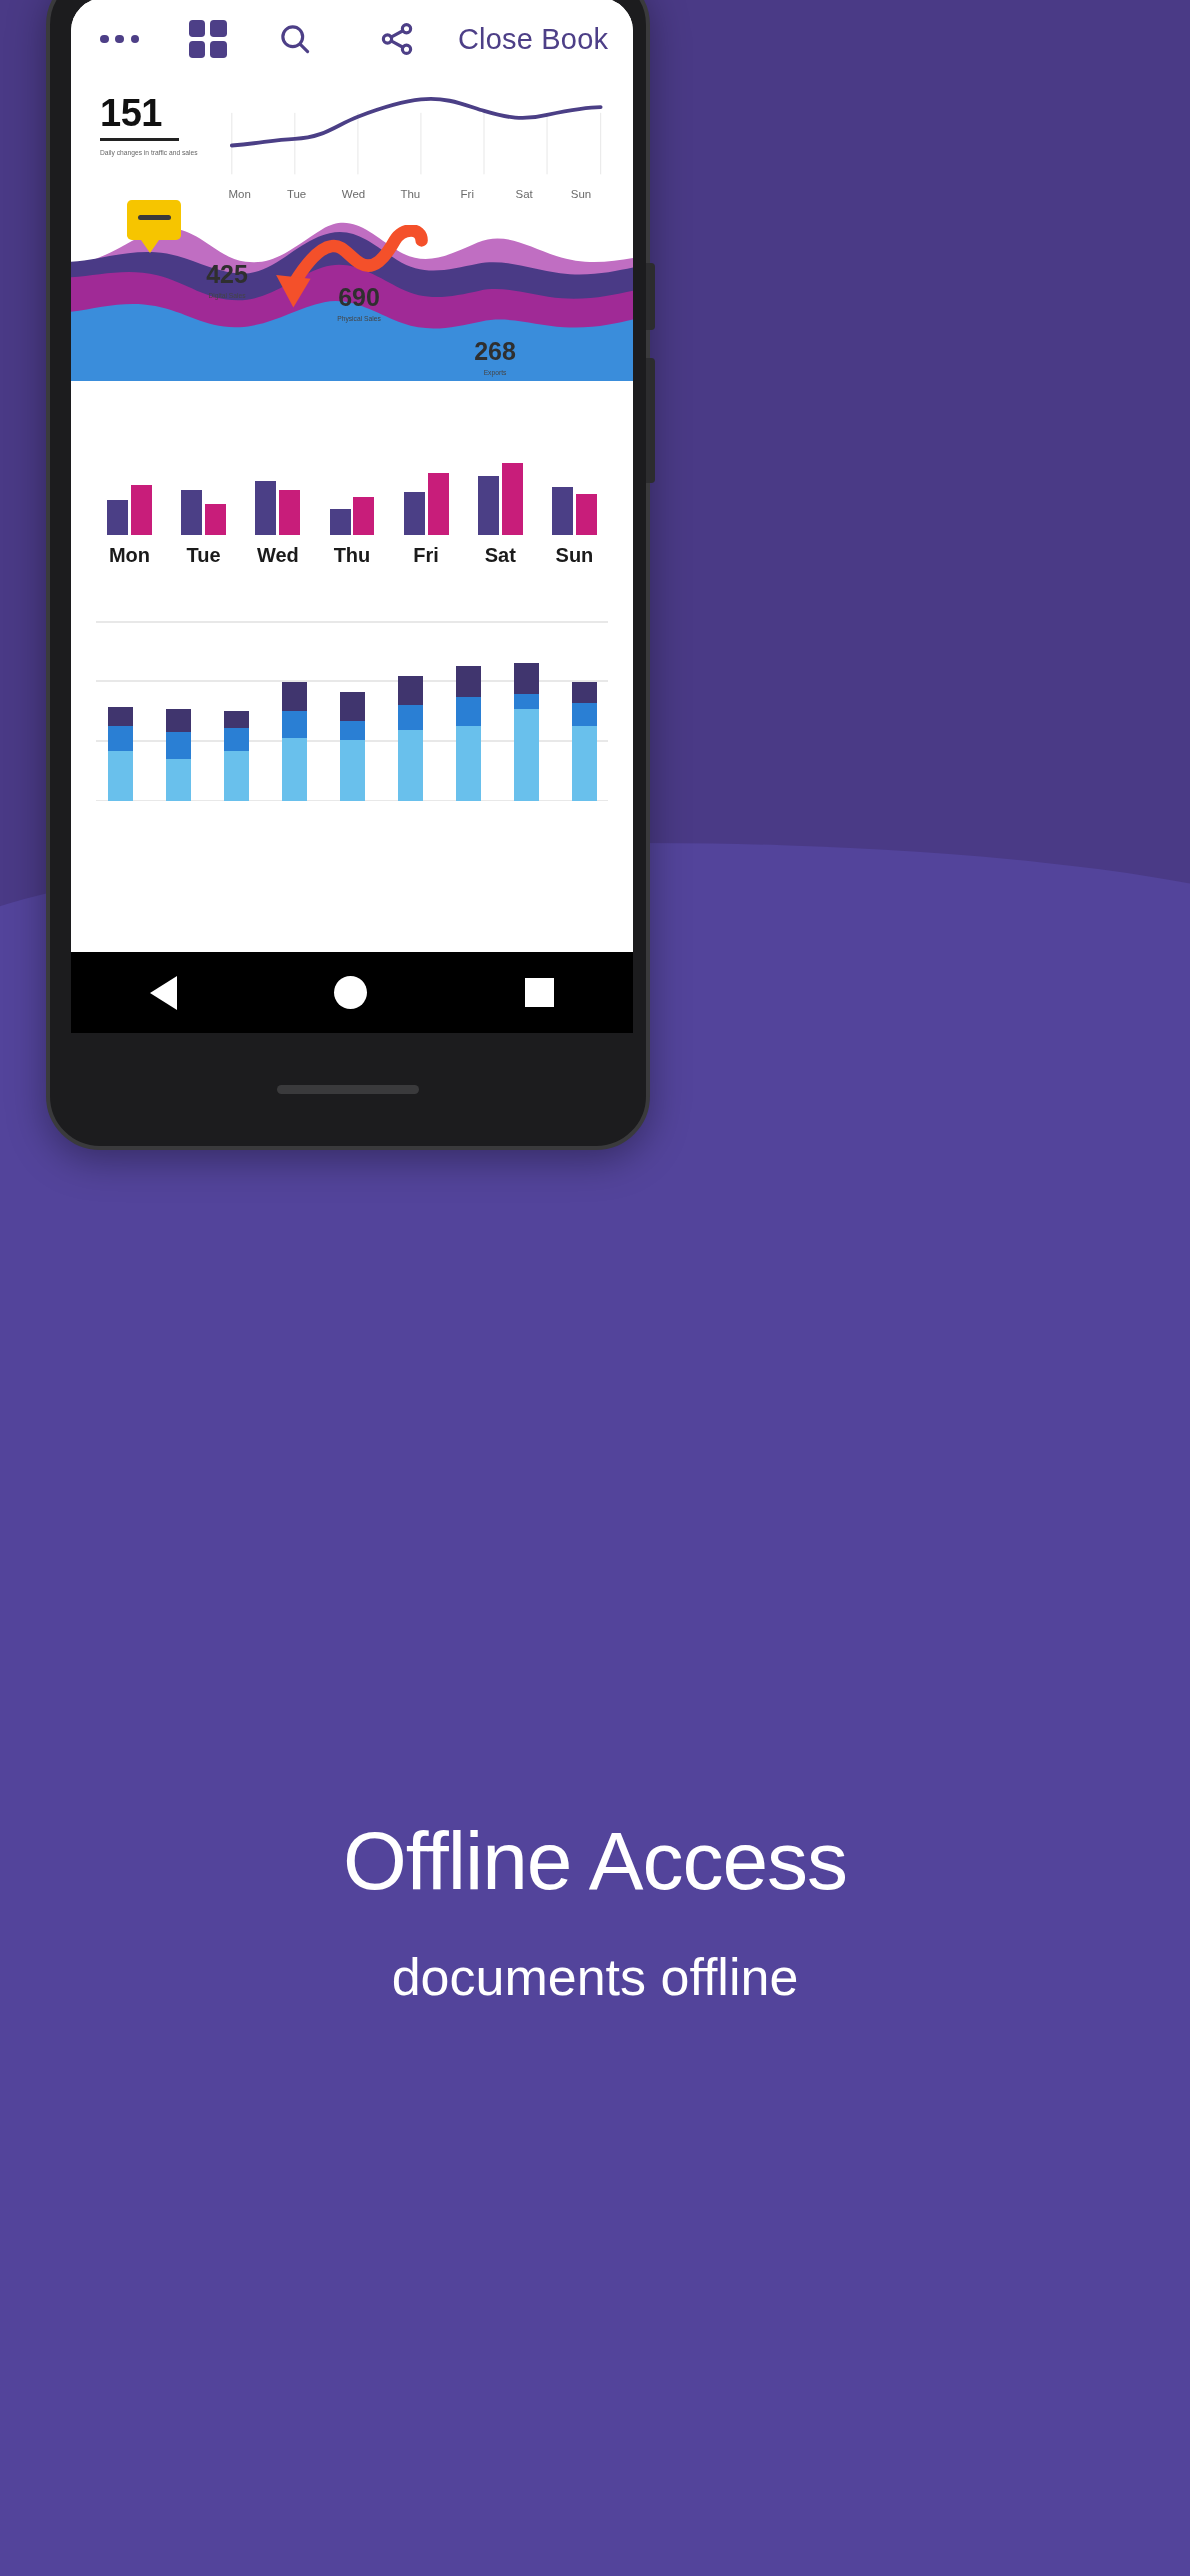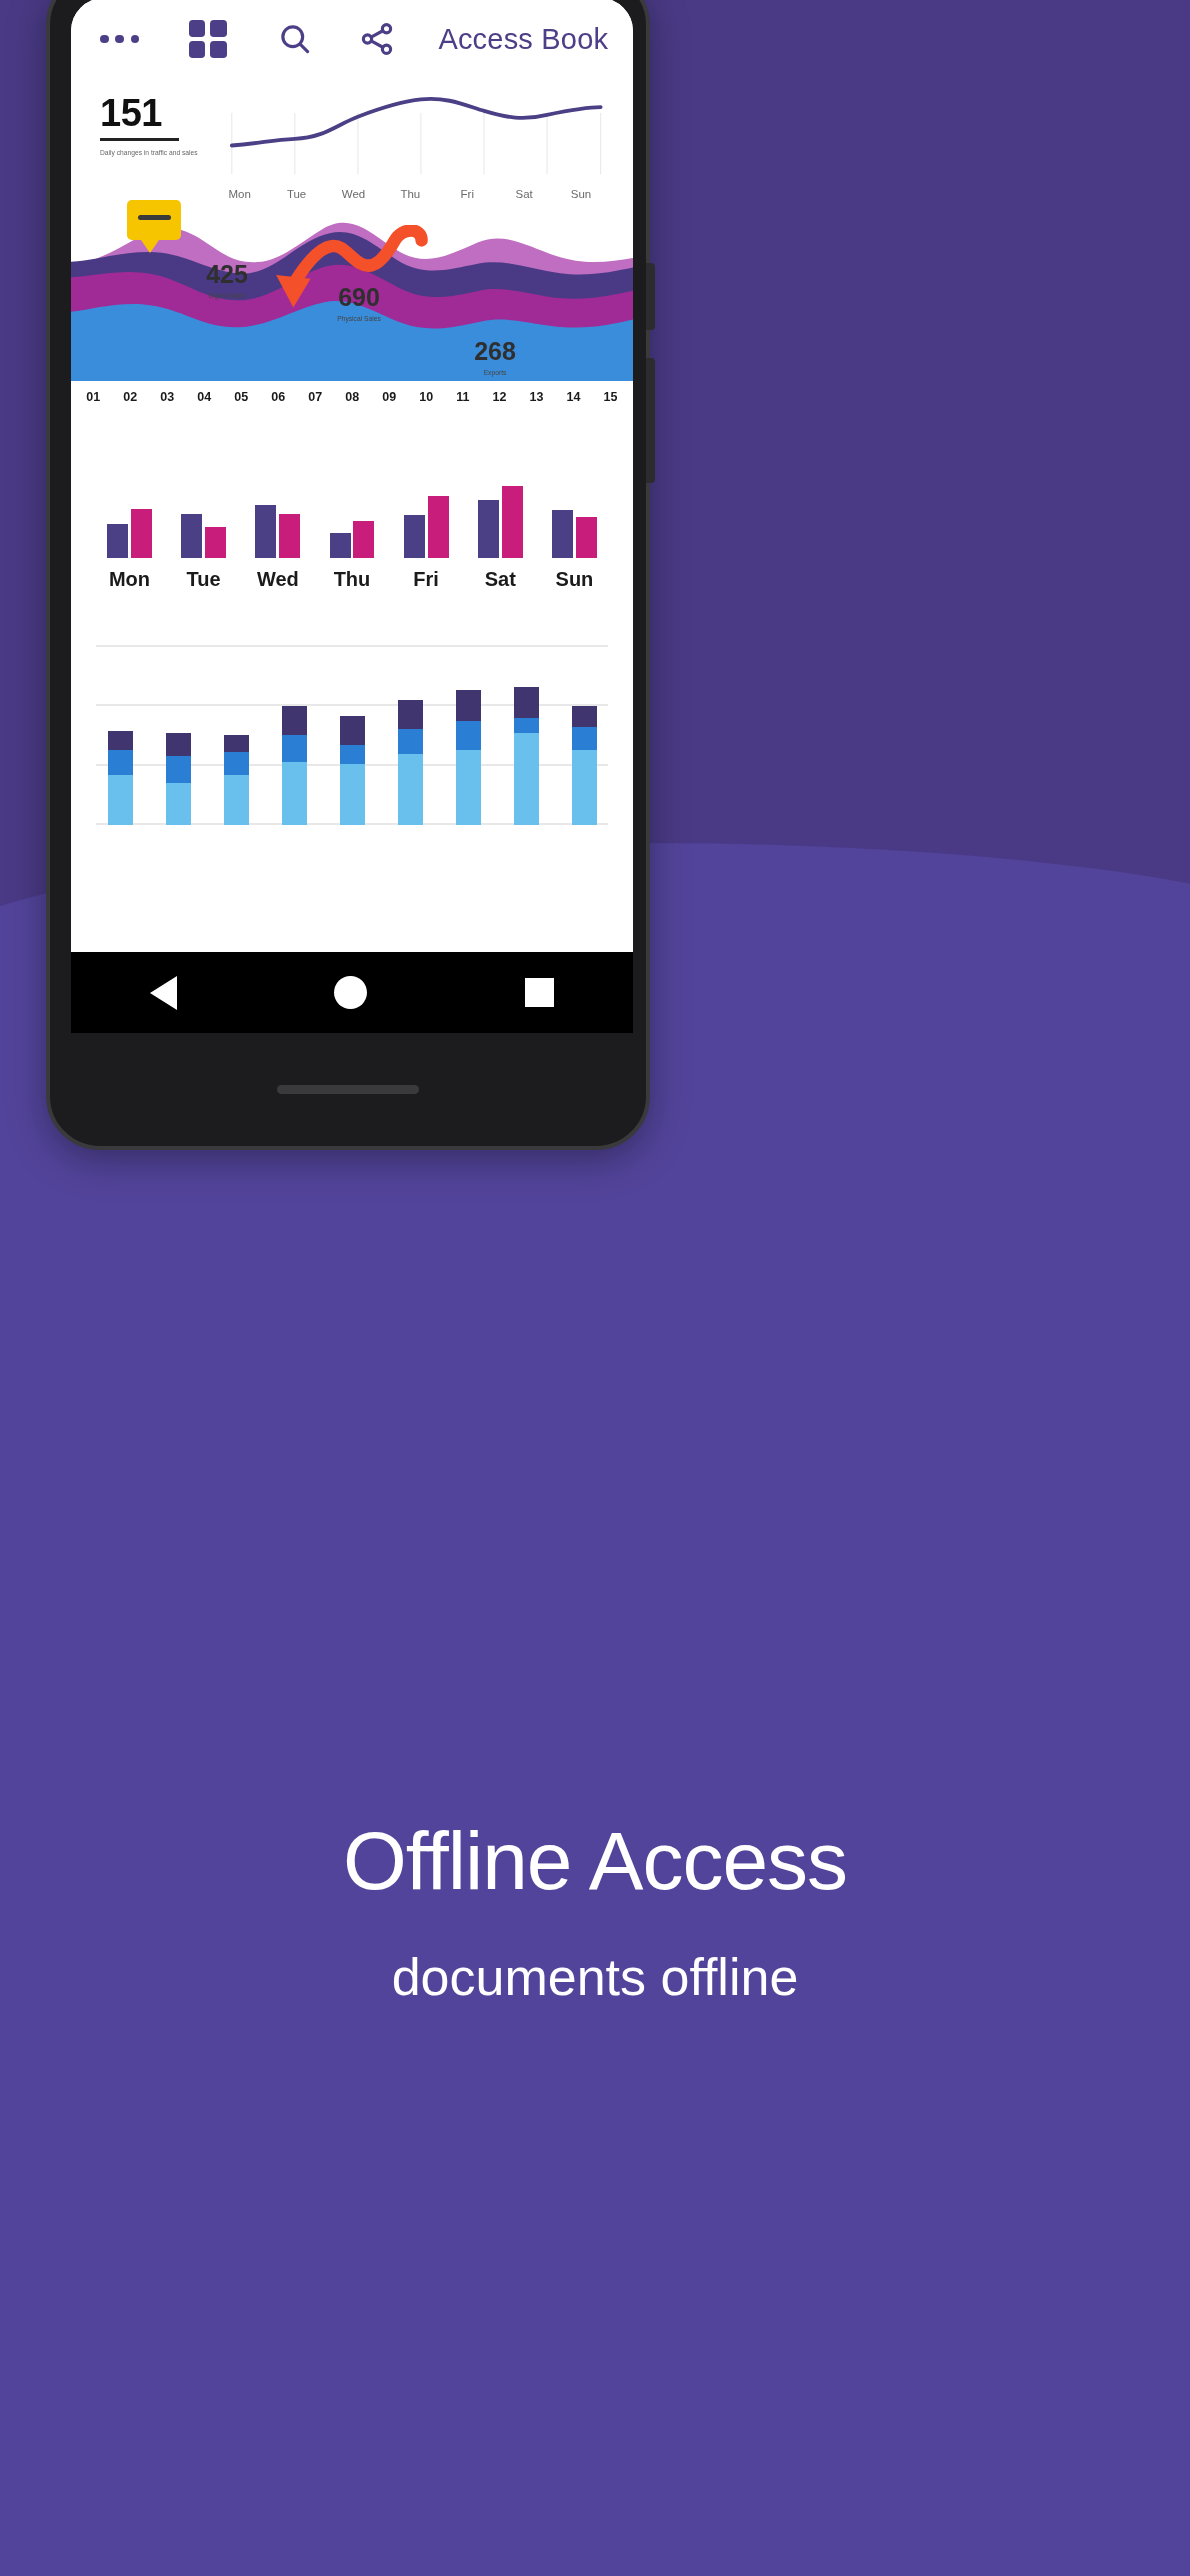--- a/index.html
+++ b/index.html
@@ -231,21 +231,21 @@
       <div class="spacer-grow"></div>
       <div class="tb-icon" style="margin-right:42px;">
         <svg width="38" height="38" viewBox="0 0 24 24" fill="none" stroke="#4d3f87" stroke-width="2" stroke-linecap="round">
           <circle cx="18" cy="5.5" r="2.6"></circle>
             <circle cx="6" cy="12" r="2.6"></circle>
             <circle cx="18" cy="18.5" r="2.6"></circle>
           <line x1="8.3" y1="10.8" x2="15.7" y2="6.8"></line>
             <line x1="8.3" y1="13.2" x2="15.7" y2="17.2"></line>
         </svg>
       </div>
-      <div class="close-book">Access Book</div>
+      <div class="close-book">Close Book</div>
     </div>
 
     <div class="linechart-block">
       <div class="stat-left">
         <div class="stat-num">151</div>
         <div class="stat-rule"></div>
         <div class="stat-sub">Daily changes in traffic and sales</div>
       </div>
       <div class="line-wrap">
         <svg width="100%" height="96" viewBox="0 0 420 100" preserveAspectRatio="none">
@@ -295,37 +295,20 @@
         <path d="M62,86 L44,52 L80,56 Z" fill="#f4502a"></path>
       </svg>
 
       <svg class="area-svg" height="173" viewBox="0 0 586 180" preserveAspectRatio="none">
         <path d="M0,58 C40,56 62,28 96,22 C130,16 150,52 182,56 C214,60 232,40 262,22 C292,4 312,26 340,44 C370,63 396,48 424,36 C452,24 476,40 506,50 C536,60 562,56 586,52 L586,180 L0,180 Z" fill="#c06ec2"></path>
         <path d="M0,56 C30,54 56,44 88,46 C120,48 140,64 172,68 C206,72 226,44 258,30 C292,15 312,36 340,54 C368,72 394,64 424,58 C452,52 480,64 510,68 C540,72 566,66 586,62 L586,180 L0,180 Z" fill="#4a3a86"></path>
         <path d="M0,72 C30,70 58,62 90,70 C122,78 140,96 174,96 C208,96 232,72 262,62 C292,52 316,70 344,84 C372,98 398,92 426,86 C454,80 482,92 512,94 C542,96 566,90 586,86 L586,180 L0,180 Z" fill="#a02a96"></path>
         <path d="M0,108 C30,104 56,96 88,102 C120,108 142,126 176,124 C210,122 234,104 264,98 C294,92 318,110 346,120 C374,130 400,124 428,118 C456,112 484,122 514,124 C544,126 568,120 586,116 L586,180 L0,180 Z" fill="#3a8ddb"></path>
       </svg>
 
-      <div class="date-axis">
-        <span>01</span>
-        <span>02</span>
-        <span>03</span>
-        <span>04</span>
-        <span>05</span>
-        <span>06</span>
-        <span>07</span>
-        <span>08</span>
-        <span>09</span>
-        <span>10</span>
-        <span>11</span>
-        <span>12</span>
-        <span>13</span>
-        <span>14</span>
-        <span>15</span>
-      </div>
     </div>
 
     <div class="grouped-block">
       <div class="grouped-row">
         <div class="gr-item">
             <div class="gr-bars">
               <i class="b1" style="height:40%"></i>
               <i class="b2" style="height:58%"></i>
             </div>
           </div>

